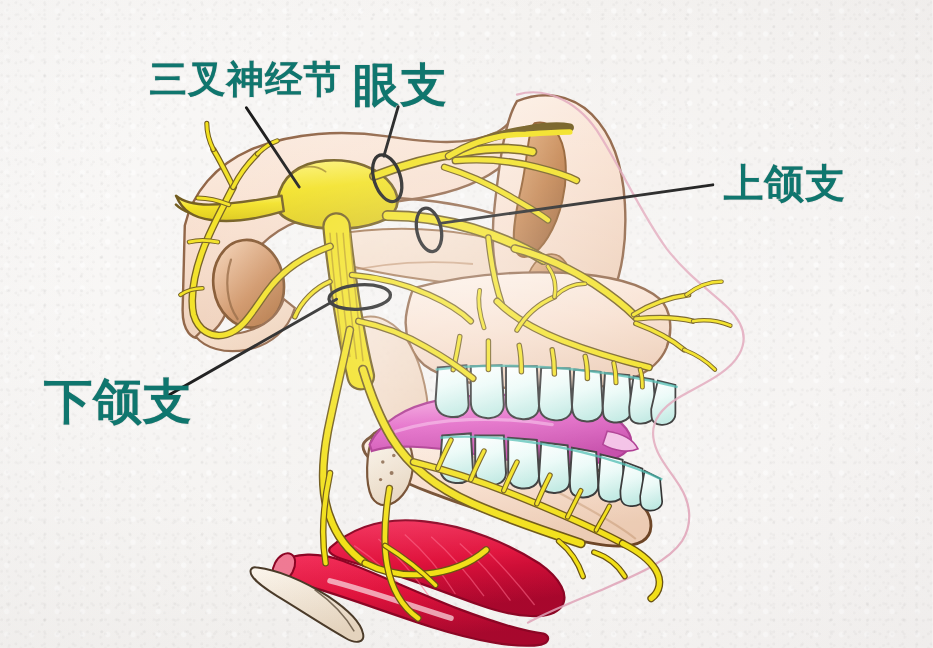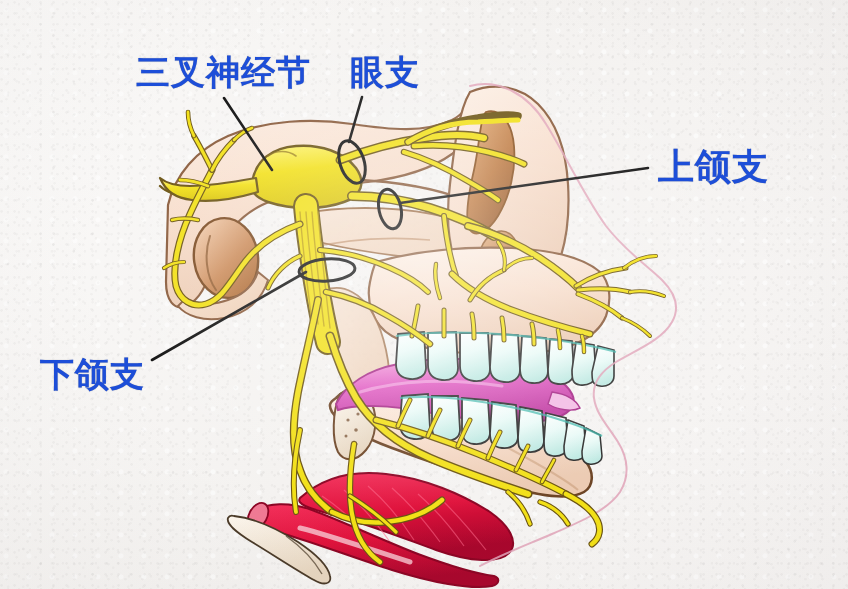--- a/index.html
+++ b/index.html
@@ -37,31 +37,31 @@
     inset: 0;
     background: radial-gradient(ellipse at 50% 45%, rgba(255,255,255,0.35) 0%, rgba(255,255,255,0) 55%, rgba(120,110,105,0.06) 100%);
     pointer-events: none;
   }
   #art {
     position: absolute;
     inset: 0;
   }
   .label {
     position: absolute;
-    color: #1d4ed8;
+    color: #0f766e;
     font-weight: bold;
     letter-spacing: 1px;
     white-space: nowrap;
     text-shadow: 0 0 1px rgba(0,0,0,0.35);
     text-align: center;
   }
   #label-ganglion { left: 136px; top: 50px; font-size: 34px; }
-  #label-ophthalmic { left: 350px; top: 50px; font-size: 34px; }
+  #label-ophthalmic { left: 321px; top: 50px; font-size: 42px; }
   #label-maxillary { left: 658px; top: 143px; font-size: 36px; }
-  #label-mandibular { left: 40px; top: 352px; font-size: 34px; }
+  #label-mandibular { left: 40px; top: 336px; font-size: 44px; }
 </style>
 </head>
 <body>
 
 <div id="page" style="background-color: rgb(246, 244, 242);">
 
   <div id="paper-texture"></div>
 
   <svg id="art" viewBox="0 0 848 589" width="848" height="589">
     <defs>

